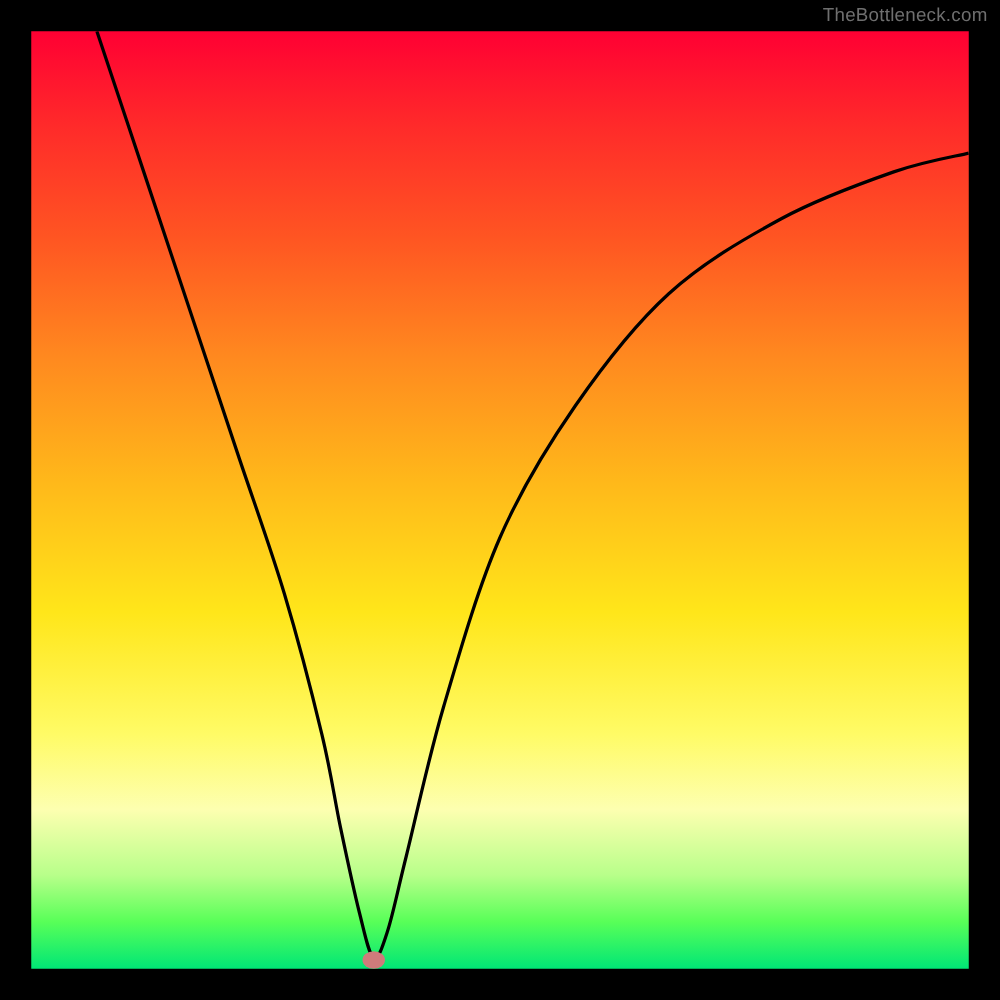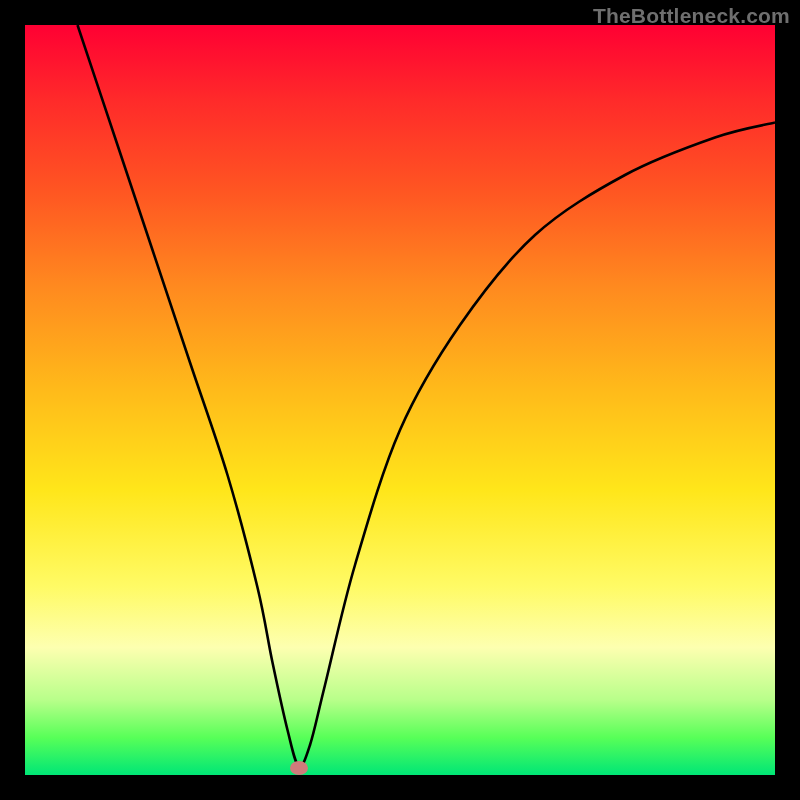--- a/index.html
+++ b/index.html
@@ -25,22 +25,22 @@
       #58ff58 95%,
       #00e676 100%
     );
   }
   .plot-area svg { position: absolute; left: 0; top: 0; }
   .watermark {
     position: absolute;
     top: 4px;
     right: 10px;
     color: #6f6f6f;
-    font-size: 21px;
-    font-weight: 700;
+    font-size: 15px;
+    font-weight: 400;
     letter-spacing: 0.2px;
     z-index: 5;
     text-align: center;
   }
   .dot {
     position: absolute;
     width: 18px;
     height: 14px;
     background: #cf7b7b;
     border-radius: 50%;

